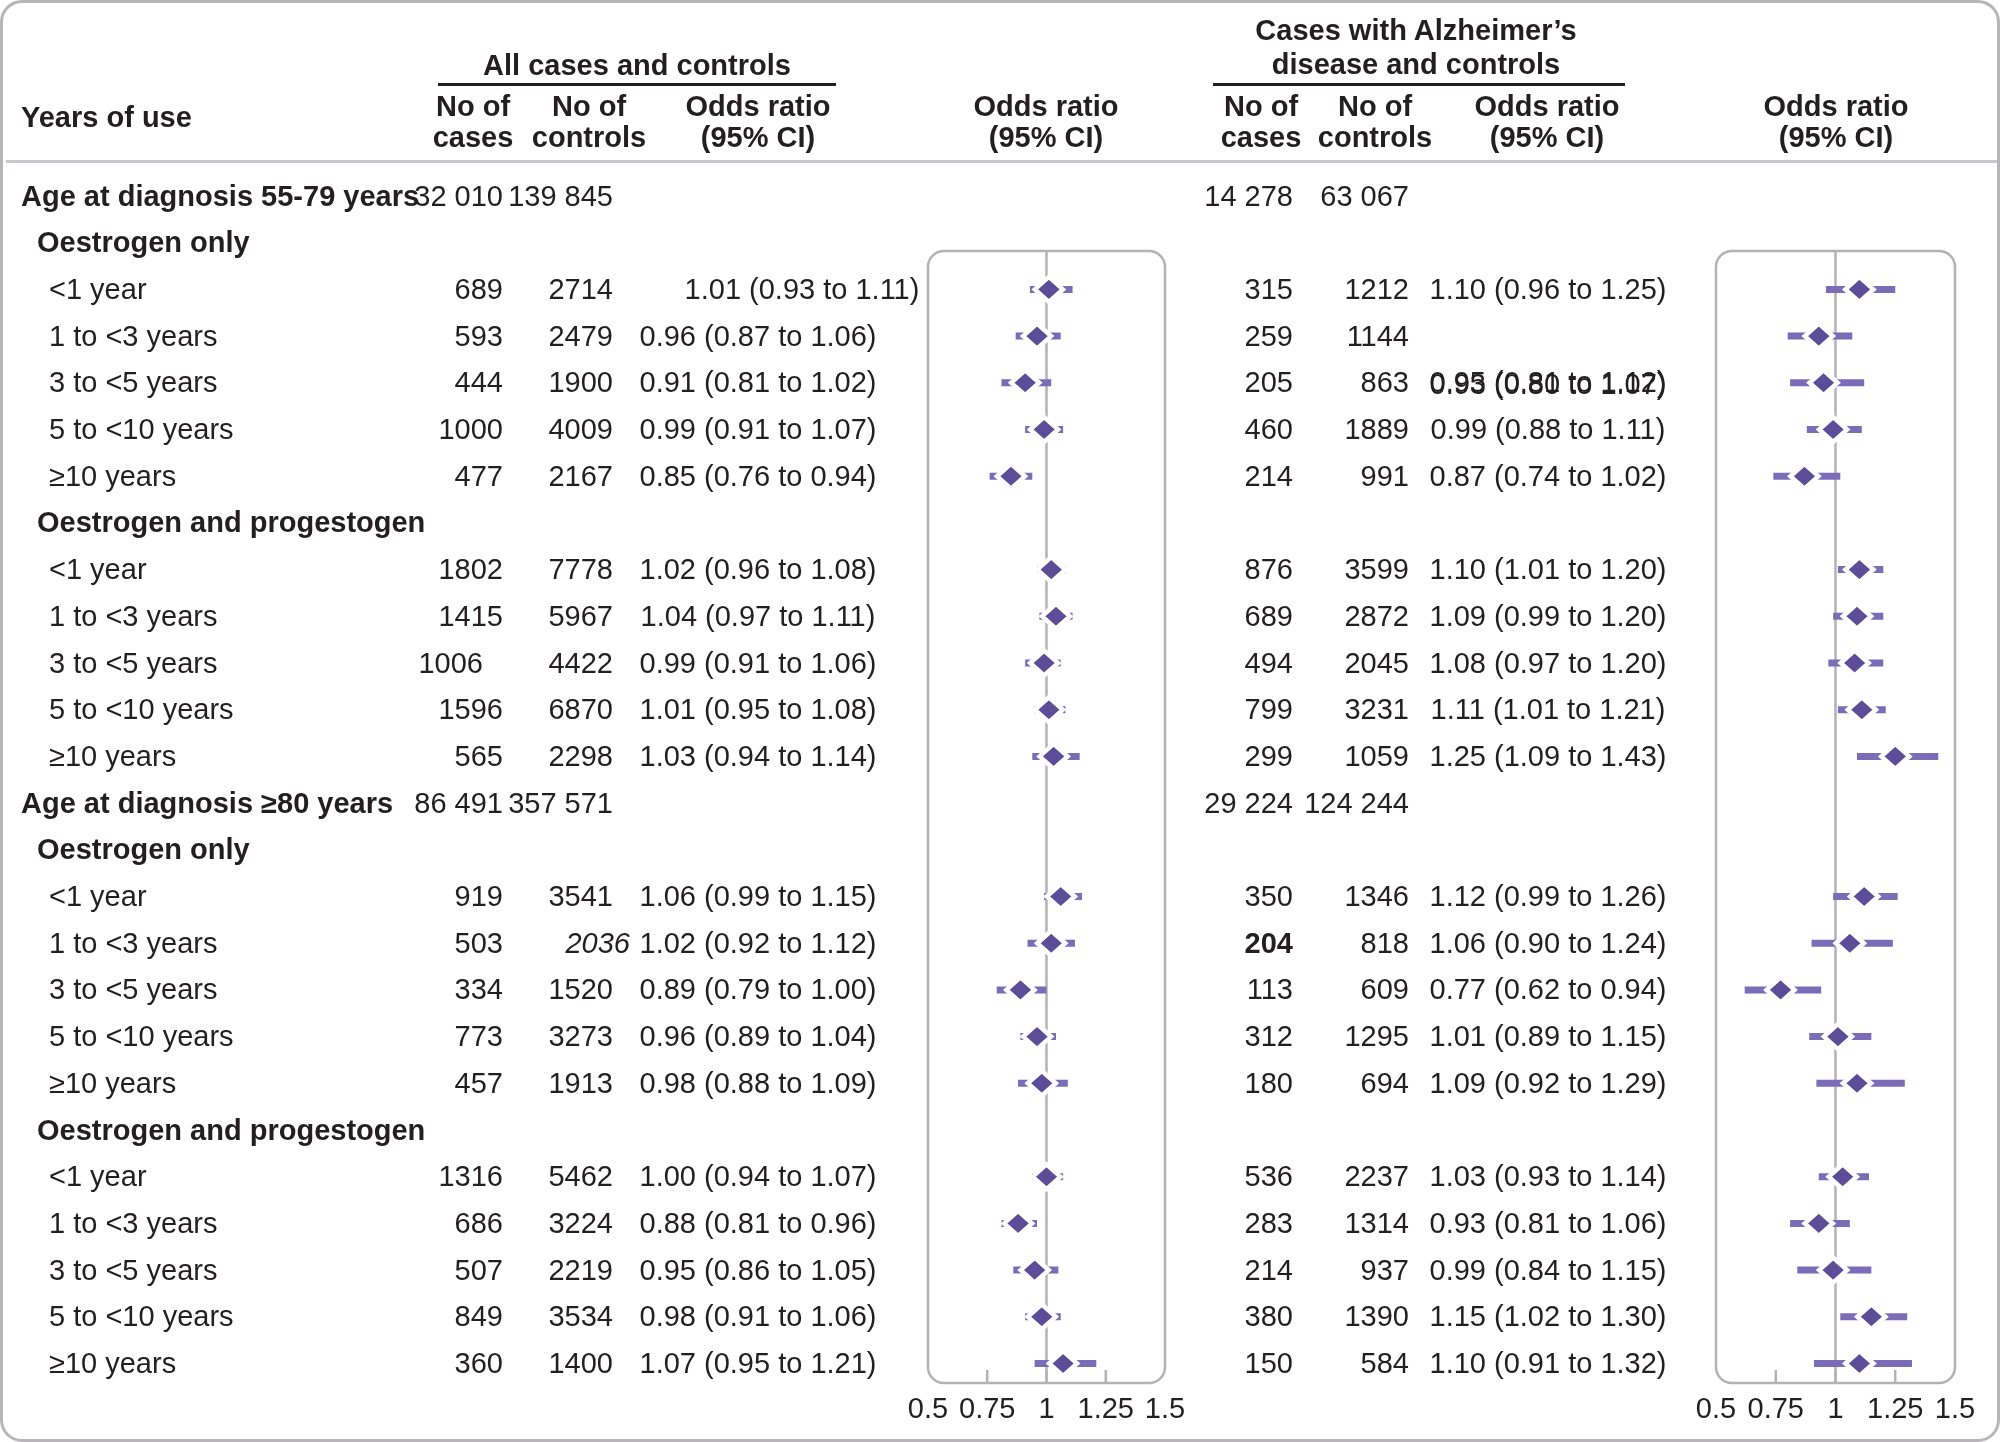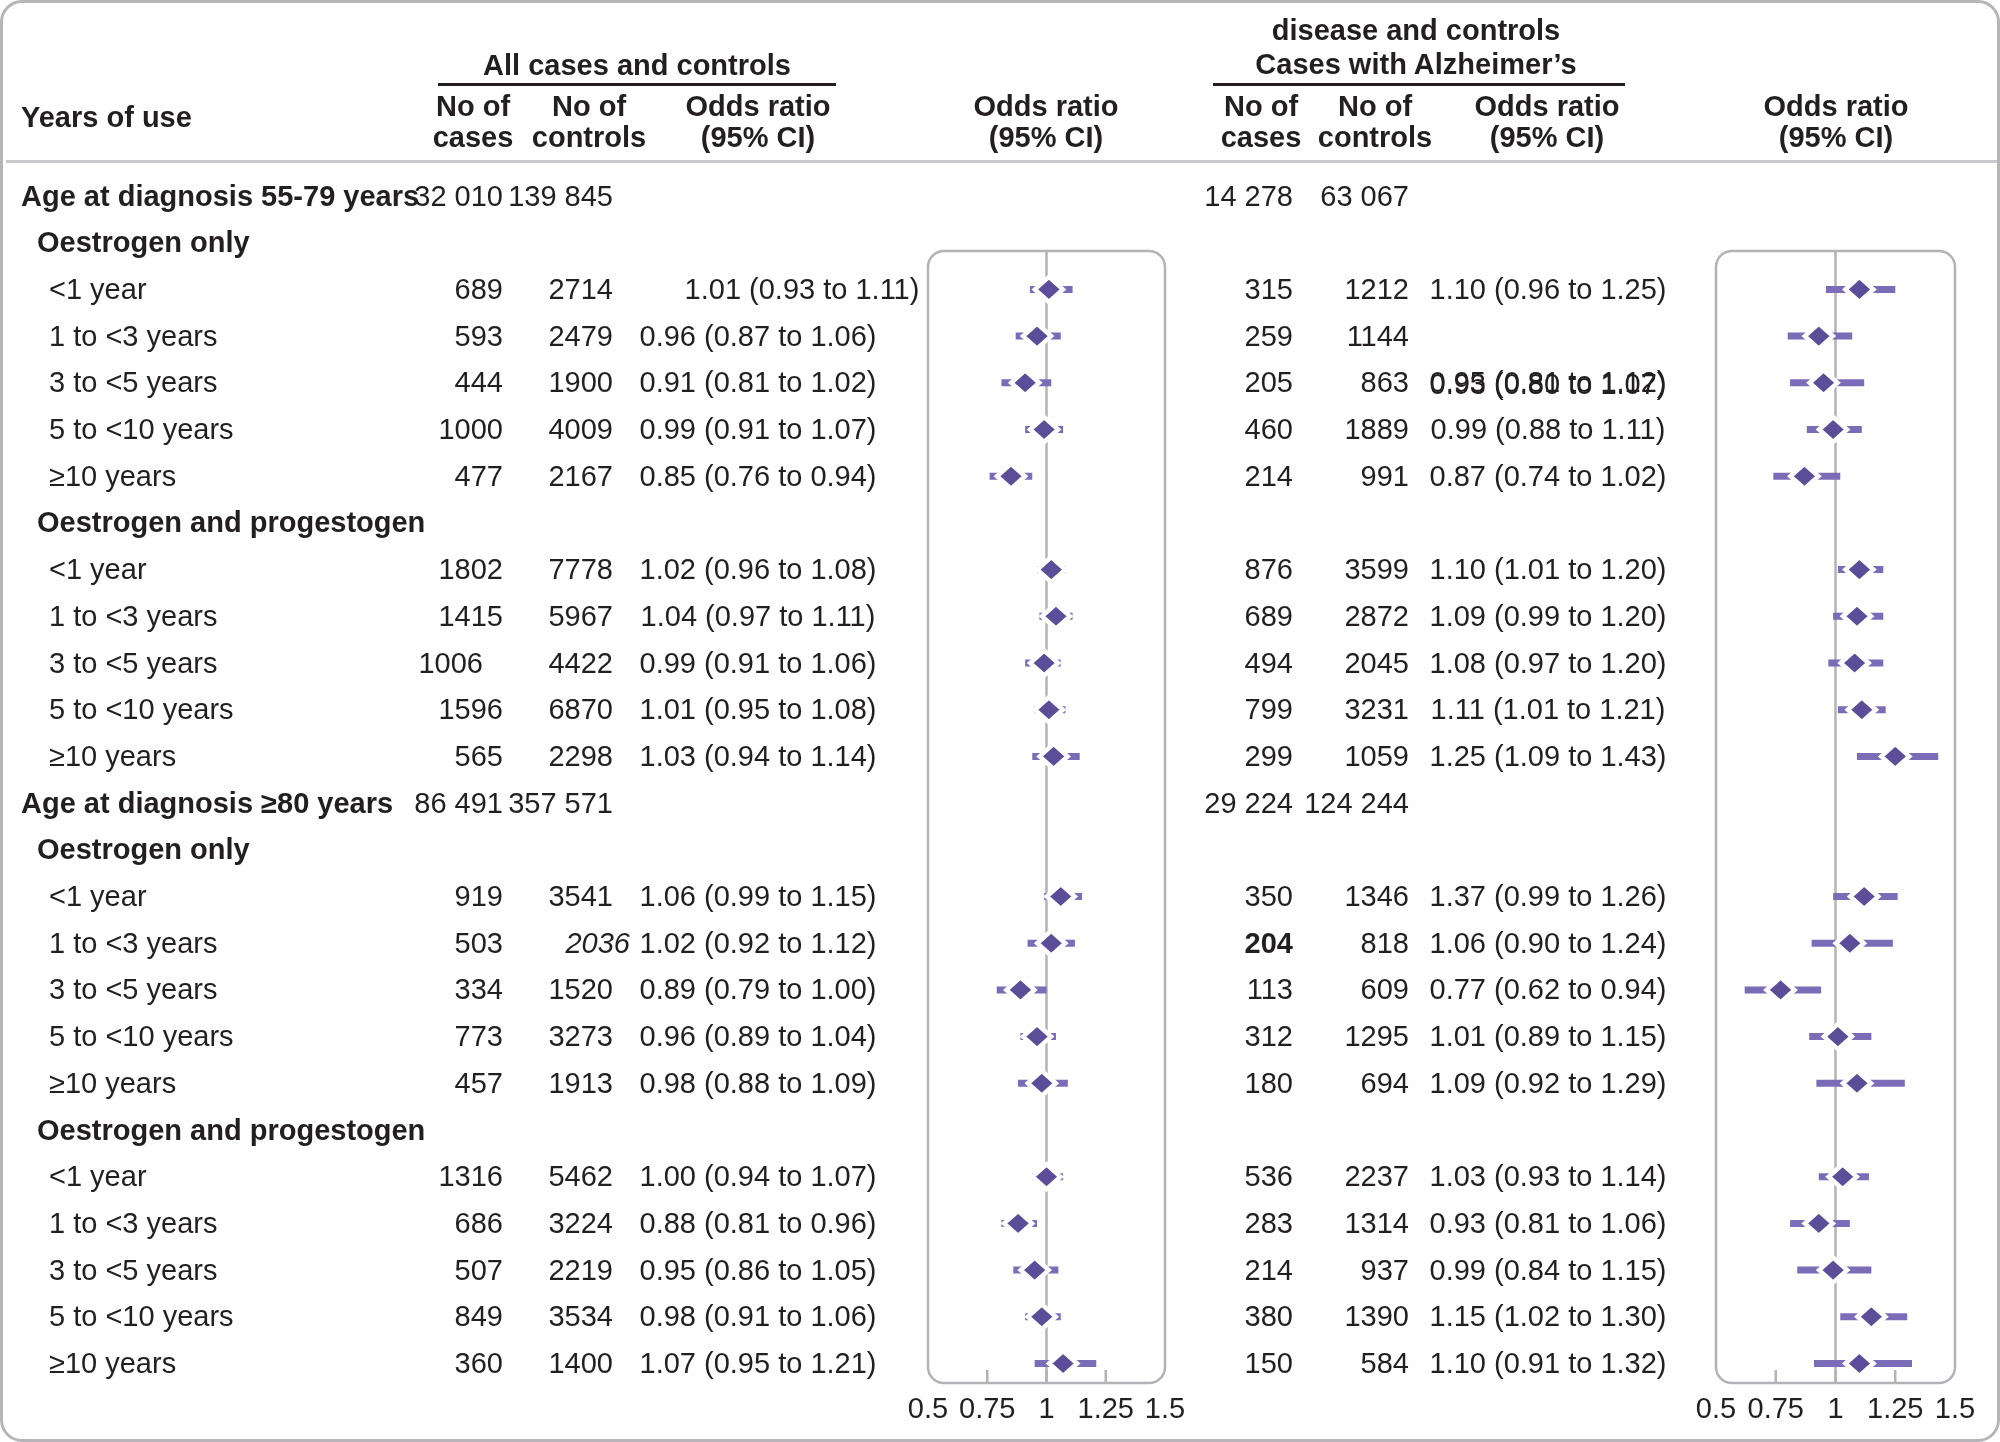--- a/index.html
+++ b/index.html
@@ -39,22 +39,22 @@
 <div class="fig">
 
   <div class="abs hdr-years">Years of use</div>
 
   <div class="abs panel-title t1">
     <div>All cases and controls</div>
   </div>
   <div class="abs rule r1"></div>
 
   <div class="abs panel-title t2">
+    <div>Cases with Alzheimer’s</div>
     <div>disease and controls</div>
-    <div>Cases with Alzheimer’s</div>
   </div>
   <div class="abs rule r2"></div>
 
   <div class="abs colhdr c1">
     <div>No of</div>
     <div>cases</div>
   </div>
   <div class="abs colhdr c2">
     <div>No of</div>
     <div>controls</div>
@@ -200,21 +200,21 @@
       <div class="row" style="top: 823.3px;">
         <div class="cell lbl-subsection" style="left: 34px;">Oestrogen only</div>
       </div>
       <div class="row" style="top: 870px;">
         <div class="cell lbl-data" style="left: 46px;">&lt;1 year</div>
         <div class="cell num" style="left: 345px; width: 155px;">919</div>
         <div class="cell num" style="left: 503px; width: 107px;">3541</div>
         <div class="cell or" style="left: 635px; width: 240px;">1.06 (0.99 to 1.15)</div>
         <div class="cell num" style="left: 1165px; width: 125px;">350</div>
         <div class="cell num" style="left: 1293px; width: 113px;">1346</div>
-        <div class="cell or" style="left: 1425px; width: 240px;">1.37 (0.99 to 1.26)</div>
+        <div class="cell or" style="left: 1425px; width: 240px;">1.12 (0.99 to 1.26)</div>
       </div>
       <div class="row" style="top: 916.7px;">
         <div class="cell lbl-data" style="left: 46px;">1 to &lt;3 years</div>
         <div class="cell num" style="left: 345px; width: 155px;">503</div>
         <div class="cell num" style="left: 520px; width: 107px; font-style: italic;">2036</div>
         <div class="cell or" style="left: 635px; width: 240px;">1.02 (0.92 to 1.12)</div>
         <div class="cell num" style="left: 1165px; width: 125px; font-weight: bold;">204</div>
         <div class="cell num" style="left: 1293px; width: 113px;">818</div>
         <div class="cell or" style="left: 1425px; width: 240px;">1.06 (0.90 to 1.24)</div>
       </div>

